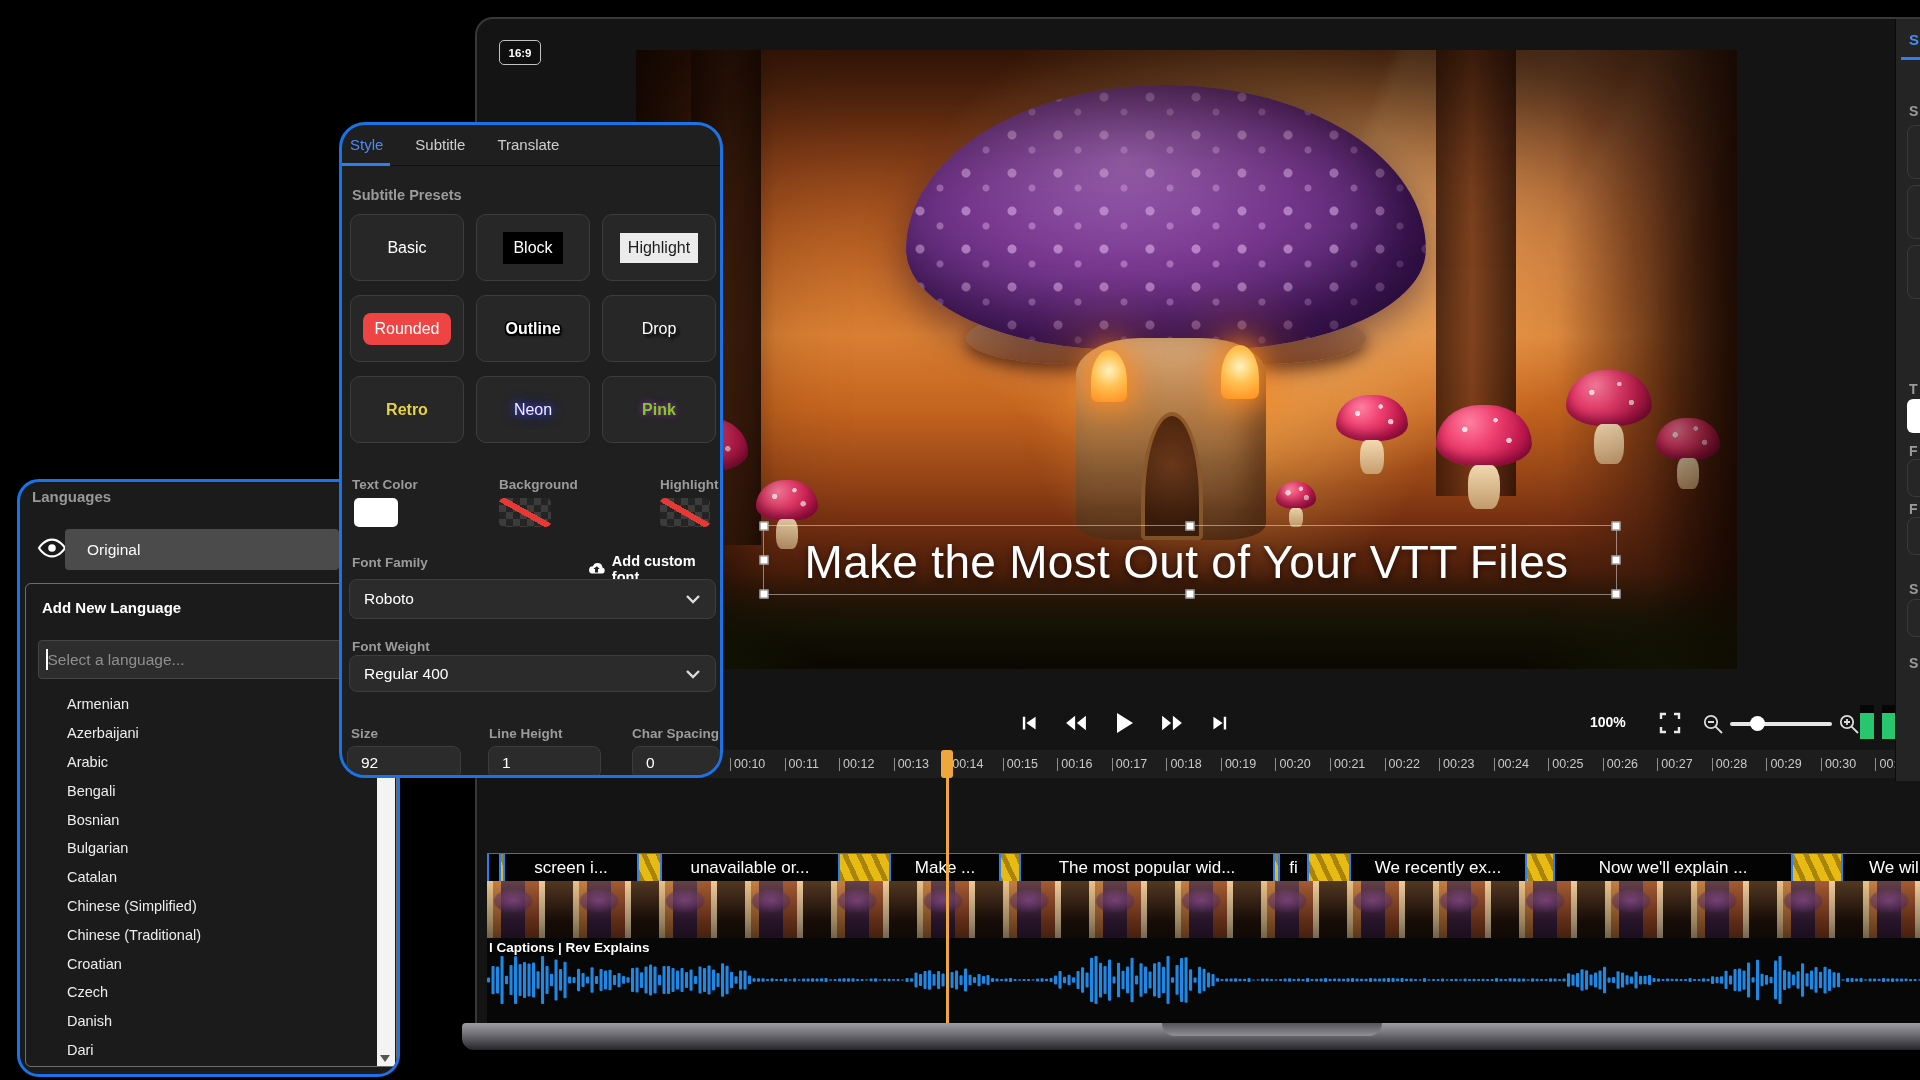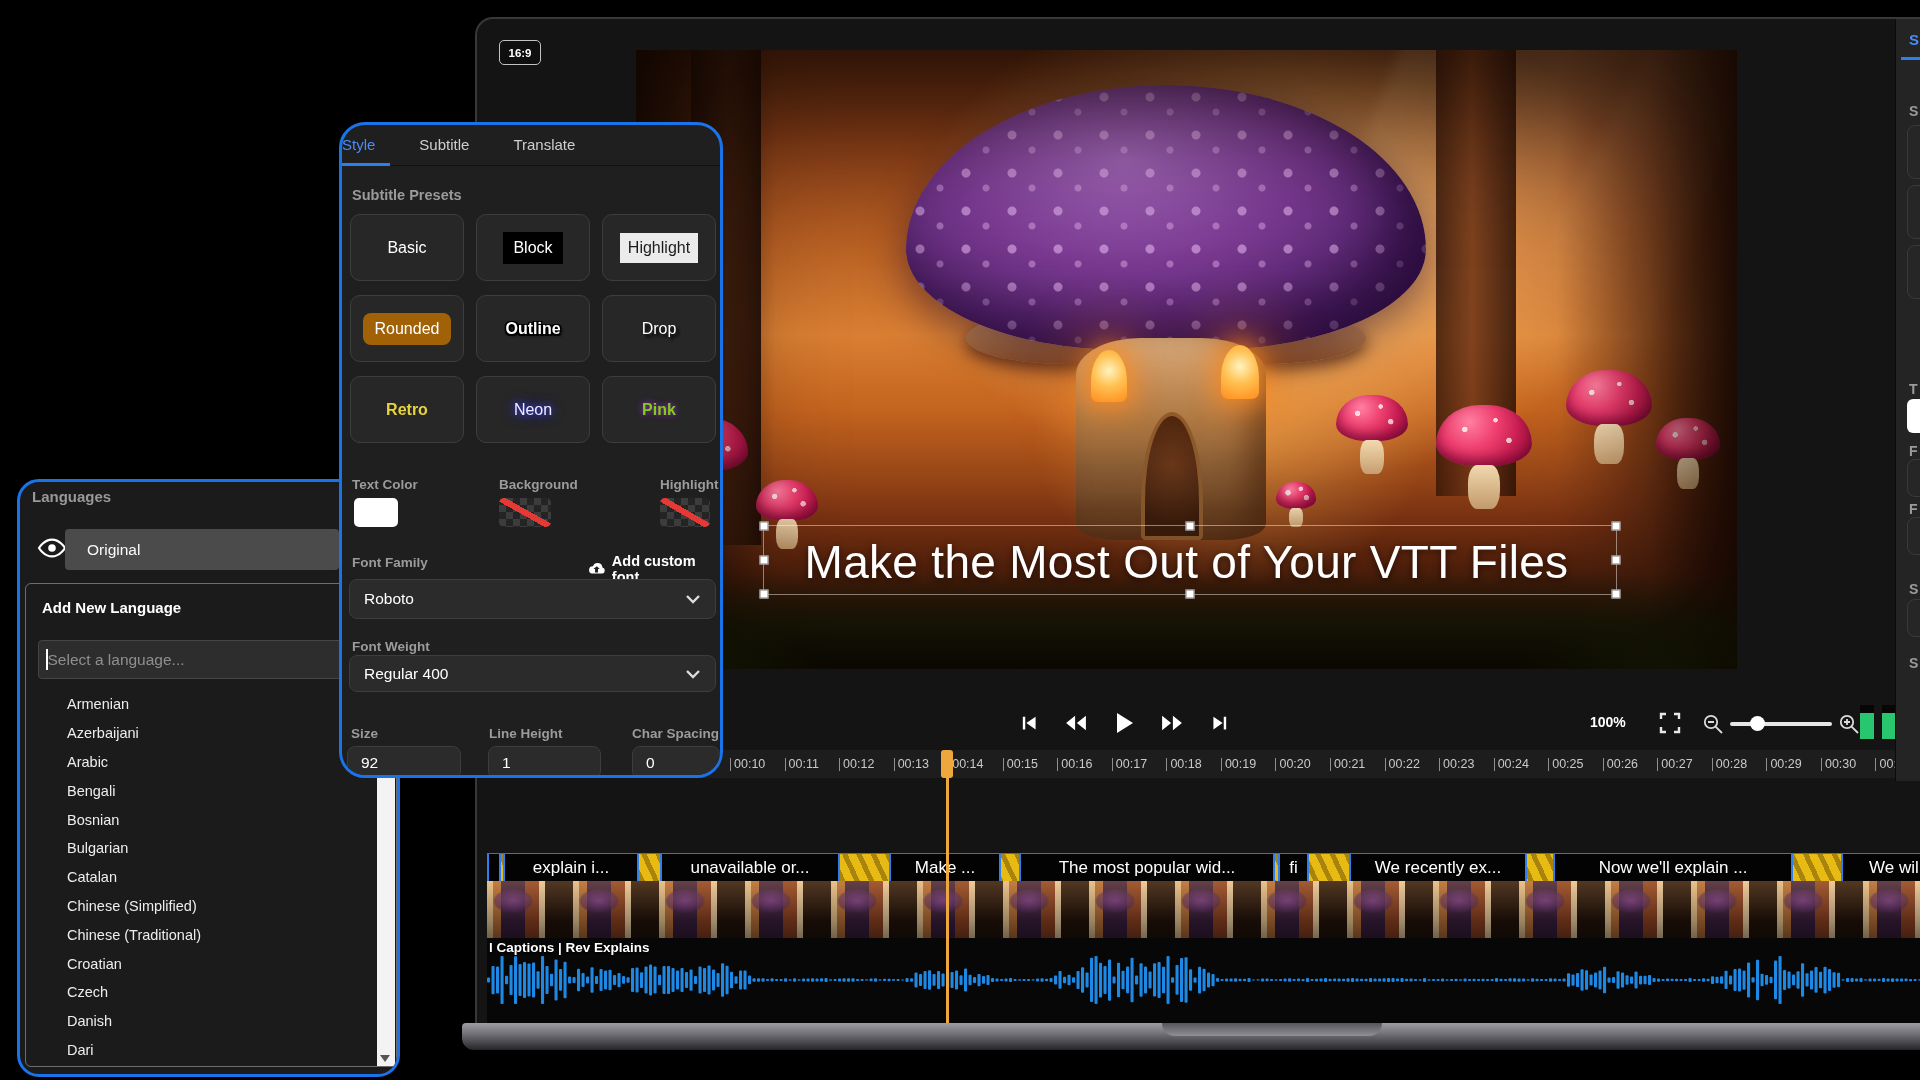--- a/index.html
+++ b/index.html
@@ -139,33 +139,33 @@
   .ss-tab{left:1432px;top:12px;color:#4a8cf7;font-weight:bold;font-size:15px;}
   .ss-u{left:1424px;top:38px;width:40px;height:3px;background:#2d7ff0;}
   .ss-l{color:#9b9b9b;font-weight:bold;font-size:14px;left:1432px;}
   .ss-stub{left:1430px;width:60px;background:#262626;border:1px solid #3a3a3a;border-radius:8px;}
   .ss-swatch{left:1430px;top:380px;width:44px;height:34px;background:#fff;border-radius:6px;}
 
   
   .spanel{position:absolute;left:339px;top:122px;width:384px;height:656px;background:#1f1f1f;
       border:3px solid #1a73e8;border-radius:26px;box-sizing:border-box;overflow:hidden;z-index:30;}
   .spanel .abs{position:absolute;}
-  .sp-tabs{left:0;top:0;width:100%;height:41px;display:flex;gap:44px;padding:11px 0 0 0;
+  .sp-tabs{left:0;top:0;width:100%;height:41px;display:flex;gap:32px;padding:11px 0 0 8px;
       box-sizing:border-box;border-bottom:1px solid #121212;}
   .sp-tab{font-size:15px;color:#cfcfcf;cursor:pointer;white-space:nowrap;}
   .sp-tab.active{color:#4a8cf7;}
   .sp-underline{left:0;top:38px;width:48px;height:3px;background:#2d7ff0;}
   .sp-title{left:10px;top:62px;color:#9b9b9b;font-weight:bold;font-size:14.5px;}
   .pgrid{left:8px;top:89px;width:368px;display:grid;grid-template-columns:repeat(3,114px);gap:14px 12px;}
   .pbtn{height:67px;background:#272727;border:1px solid #3d3d3d;border-radius:10px;display:flex;
       align-items:center;justify-content:center;font-size:16px;color:#fff;cursor:pointer;
       font-family:"Liberation Sans",sans-serif;padding:0;}
   .p-block span{background:#000;padding:7px 10px;}
   .p-highlight span{background:#ebebeb;color:#1c1c1c;padding:6px 8px;}
-  .p-rounded span{background:#a16207;padding:7px 12px;border-radius:8px;}
+  .p-rounded span{background:#ef4444;padding:7px 12px;border-radius:8px;}
   .p-outline span{font-weight:bold;text-shadow:-1.5px -1.5px 0 #000,1.5px -1.5px 0 #000,-1.5px 1.5px 0 #000,1.5px 1.5px 0 #000,2px 2px 3px rgba(0,0,0,.8);}
   .p-drop span{text-shadow:3px 3px 3px rgba(0,0,0,.95);}
   .p-retro span{color:#e6d43e;font-weight:bold;}
   .p-neon span{color:#eeeeff;text-shadow:0 0 7px #3a3aff,0 0 14px #3030e0;}
   .p-pink span{color:#84cc16;font-weight:bold;text-shadow:0 0 6px rgba(160,40,230,.95);}
   .clabel{color:#9b9b9b;font-weight:bold;font-size:13.5px;}
   .sw{top:373px;height:29px;border-radius:5px;}
   .sw-none{background-image:
       linear-gradient(to top right, transparent 44%, #e53935 44% 56%, transparent 56%),
       linear-gradient(45deg,#3c3c3c 25%,transparent 25% 75%,#3c3c3c 75%),
@@ -401,21 +401,21 @@
         <span>00:31</span>
       </span>
     </div>
 
   <div class="abs subtrack">
 
   <div class="block" style="left: 0px; width: 14px;">
       <span></span>
     </div>
       <div class="block" style="left: 16px; width: 136px;">
-      <span>explain i...</span>
+      <span>screen i...</span>
     </div>
       <div class="block" style="left: 173px; width: 180px;">
       <span>unavailable or...</span>
     </div>
       <div class="block" style="left: 402px; width: 112px;">
       <span>Make ...</span>
     </div>
       <div class="block" style="left: 532px; width: 256px;">
       <span>The most popular wid...</span>
     </div>

